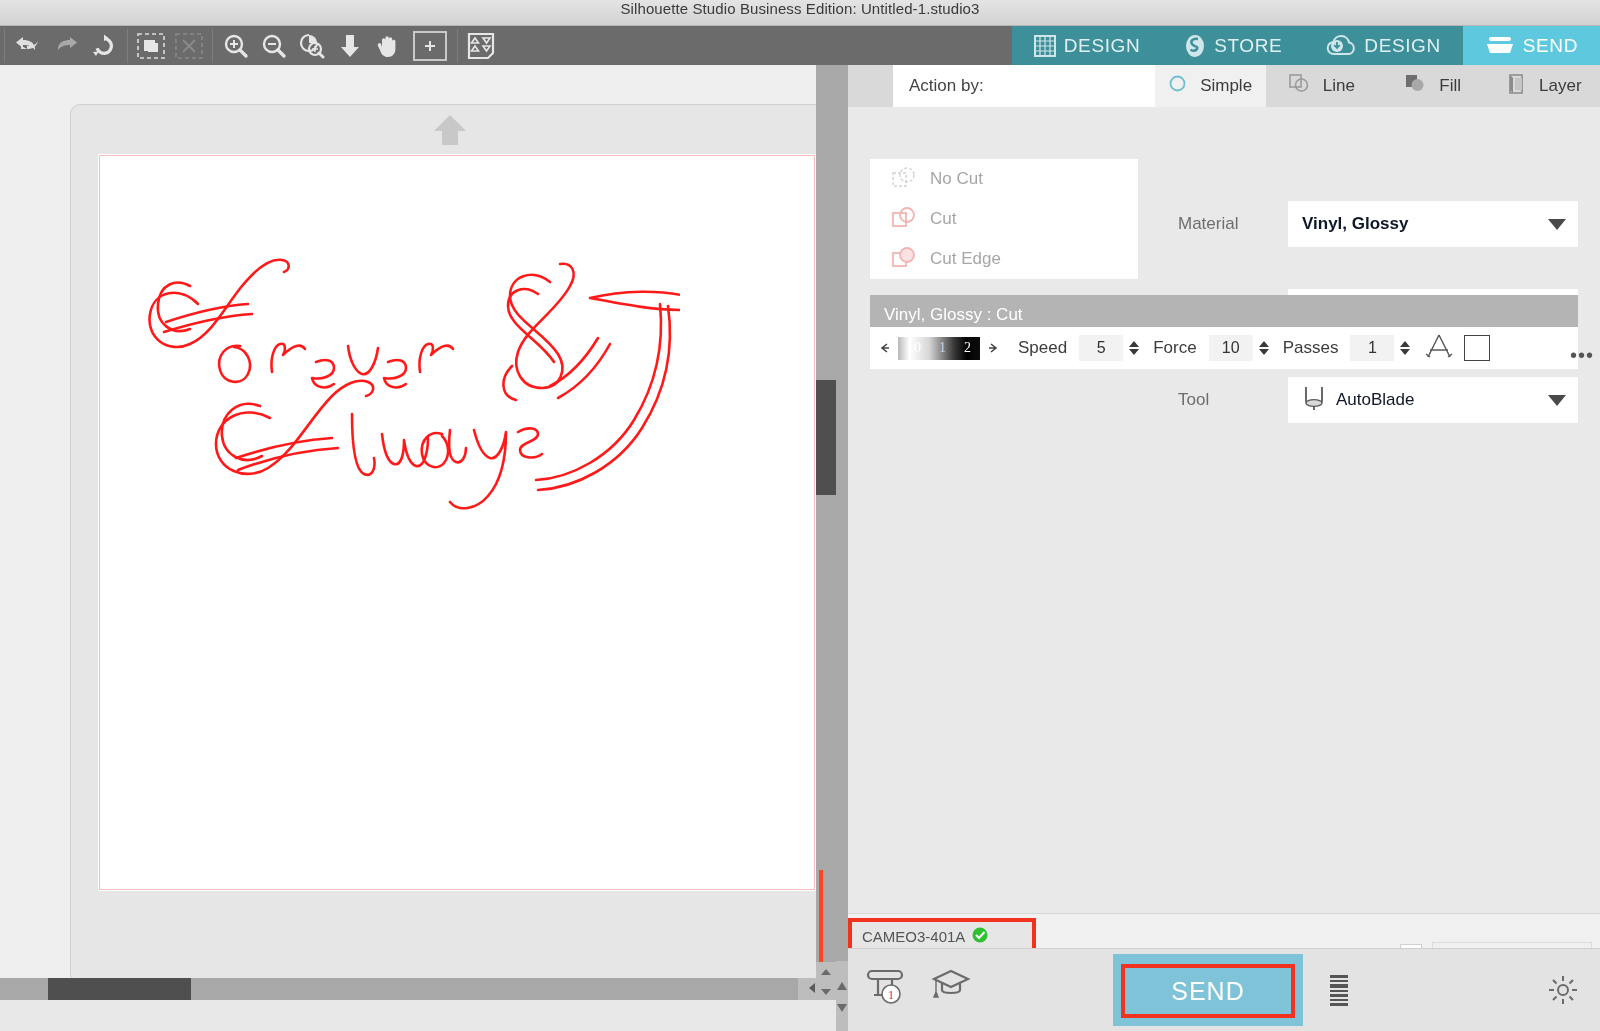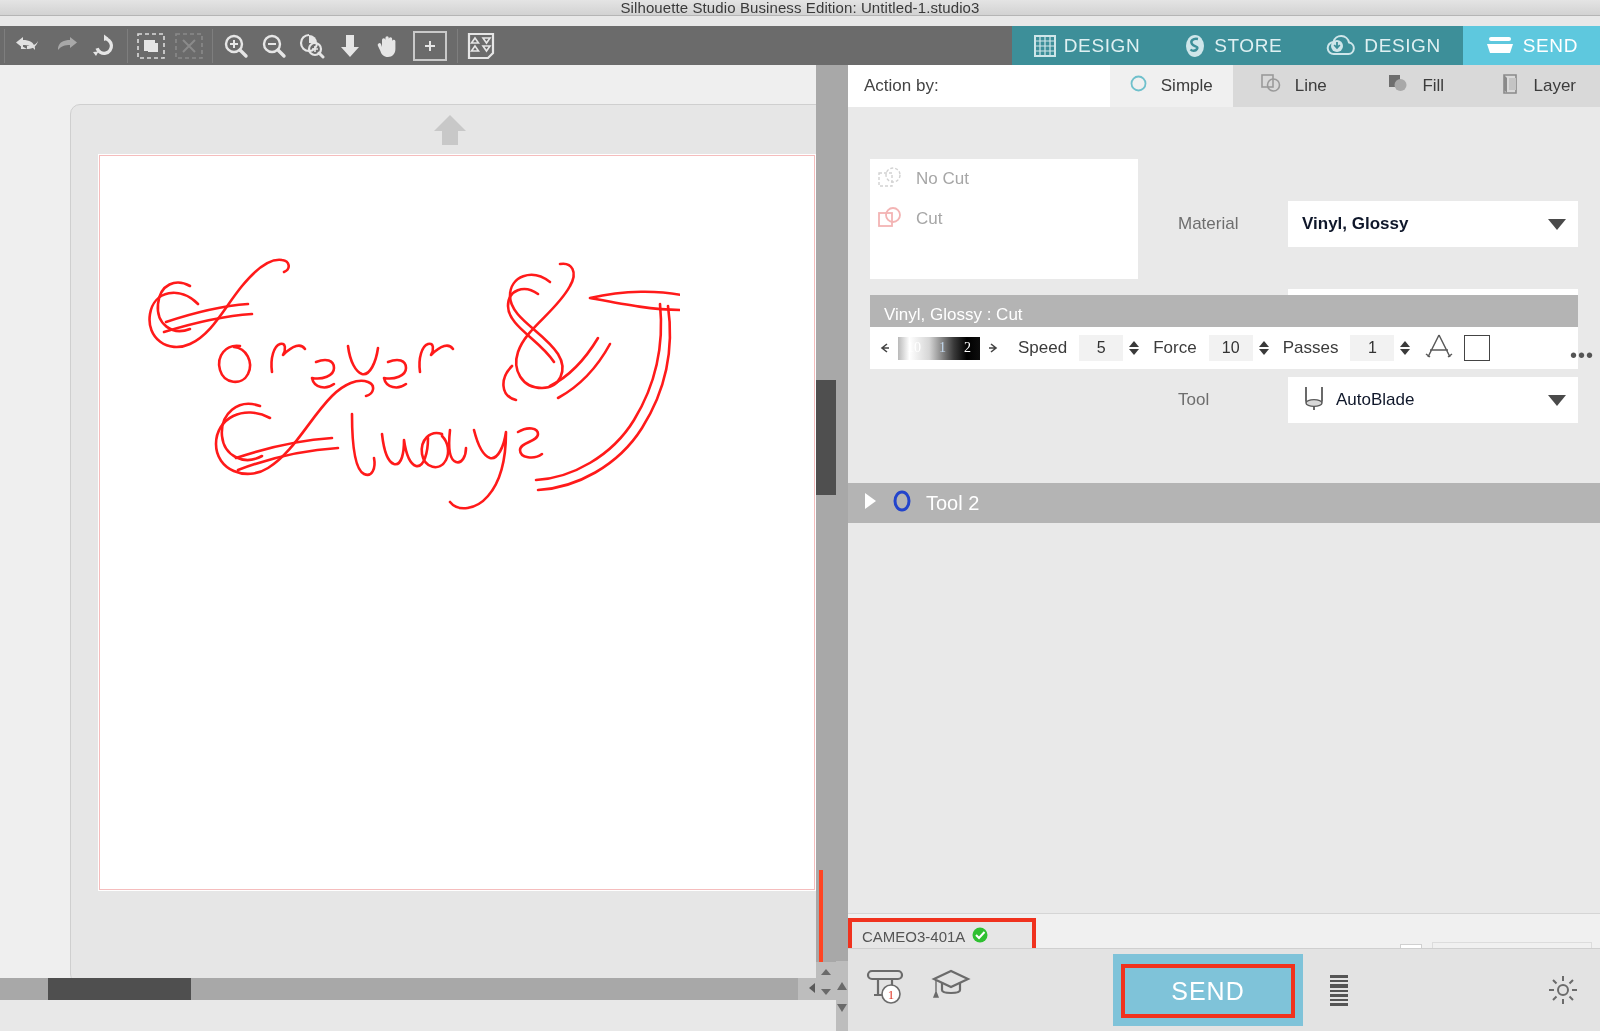--- a/index.html
+++ b/index.html
@@ -5,24 +5,24 @@
   * { box-sizing: border-box; margin: 0; padding: 0; }
   html, body {
     width: 1600px; height: 1031px;
     font-family: "Liberation Sans", sans-serif;
     background: #e8e8e8; overflow: hidden;
   }
   #app { position: relative; width: 1600px; height: 1031px; }
 
   
   .titlebar {
-    position: absolute; left: 0; top: 0; width: 1600px; height: 16px;
+    position: absolute; left: 0; top: 0; width: 1600px; height: 26px;
     background: linear-gradient(180deg, #e4e4e4 0%, #d2d2d2 100%);
     border-bottom: 1px solid #b5b5b5;
-    display: flex; align-items: center; justify-content: center;
+    display: flex; justify-content: center;
   }
   .titlebar-text {
     font-size: 15px; color: #3a3a3a; letter-spacing: .1px;
   }
 
   
   .toolbar {
     position: absolute; left: 0; top: 26px; width: 1600px; height: 39px;
     background: #6b6b6b; display: flex; align-items: center;
   }
@@ -110,21 +110,21 @@
     background: #e9e9e9;
   }
   .rpanel-rail {
     position: absolute; left: 0; top: 0; width: 12px; height: 966px;
     background: #a8a8a8;
   }
 
   
   .actionby {
     position: absolute; left: 12px; top: 0; width: 752px; height: 42px;
-    display: flex; align-items: stretch; background: #d9d9d9;
+    display: flex; align-items: stretch; background: #d9d9d9; padding-left: 45px;
   }
   .actionby-label {
     width: 262px; background: #ffffff; display: flex; align-items: center;
     padding-left: 16px; font-size: 17px; color: #444;
   }
   .ab-tab {
     flex: 1; display: flex; align-items: center; justify-content: center;
     gap: 14px; font-size: 17px; color: #3c3c3c; cursor: pointer;
     background: #d9d9d9;
   }
@@ -144,21 +144,21 @@
   .tool-body {
     position: absolute; left: 12px; top: 82px; width: 752px; height: 336px;
     background: #e9e9e9;
   }
   .cutmode-box {
     position: absolute; left: 22px; top: 12px; width: 268px; height: 120px;
     background: #ffffff;
   }
   .cutmode-row {
     display: flex; align-items: center; gap: 12px; height: 40px;
-    padding-left: 8px; font-size: 17px; color: #a6a6a6; cursor: pointer;
+    padding-left: 22px; font-size: 17px; color: #a6a6a6; cursor: pointer;
   }
   .matrix {
     position: absolute; left: 330px; top: 12px; width: 400px;
   }
   .matrix-row { display: flex; align-items: center; height: 46px; margin-top: 42px; }
   .matrix-label { width: 110px; font-size: 17px; color: #6e6e6e; }
   .matrix-ctl {
     flex: 1; height: 46px; background: #ffffff; display: flex;
     align-items: center; gap: 10px; padding: 0 10px 0 14px; cursor: pointer;
     position: relative;
@@ -560,20 +560,28 @@
               </svg></span>
           <span>No Cut</span>
         </div>
         <div class="cutmode-row">
           <span>
             <svg width="26" height="22" viewBox="0 0 26 22">
                 <rect x="1" y="7" width="13" height="13" fill="none" stroke="#f3b4b4" stroke-width="1.8"></rect>
                 <circle cx="15" cy="9" r="7" fill="none" stroke="#f3b4b4" stroke-width="1.8"></circle>
               </svg></span>
           <span>Cut</span>
+        </div>
+        <div class="cutmode-row">
+          <span>
+            <svg width="26" height="22" viewBox="0 0 26 22">
+                <rect x="1" y="7" width="13" height="13" fill="none" stroke="#f3b4b4" stroke-width="1.8"></rect>
+                <circle cx="15" cy="9" r="7" fill="#fae2e2" stroke="#f3b4b4" stroke-width="1.8"></circle>
+              </svg></span>
+          <span>Cut Edge</span>
         </div>
       </div>
 
       <div class="matrix">
         <div class="matrix-row">
           <div class="matrix-label">Material</div>
           <div class="matrix-ctl">
             <span class="val bold">Vinyl, Glossy</span>
             <span class="caret"></span>
           </div>
@@ -657,31 +665,20 @@
           <svg width="30" height="28" viewBox="0 0 30 28">
               <path d="M15 3 L26 25 M15 3 L4 25 M6 18 h18" stroke="#5a5a5a" stroke-width="1.5" fill="none"></path>
               <path d="M2 22 L6 25 M28 22 L24 25" stroke="#5a5a5a" stroke-width="1.5"></path>
             </svg>
         </span>
         <span class="swatch"></span>
         <span class="ellipsis">•••</span>
       </div>
     </div>
 
-    <div class="tool-header t2">
-      <span>
-        <svg width="16" height="20" viewBox="0 0 16 20">
-            <path d="M3 2 L3 18 L14 10 Z" fill="#ffffff"></path>
-          </svg></span>
-      <span>
-        <svg width="20" height="22" viewBox="0 0 20 22">
-            <ellipse cx="10" cy="11" rx="7" ry="9" fill="none" stroke="#2244cc" stroke-width="3"></ellipse>
-          </svg></span>
-      <span class="tool-title">Tool 2</span>
-    </div>
     <div class="tool2-body"></div>
 
     <div class="device-strip">
       <div class="device-box">
         <div class="device-name">
           <span>CAMEO3-401A</span>
           <span>
             <svg width="16" height="16" viewBox="0 0 16 16">
                 <circle cx="8" cy="8" r="7.5" fill="#2fc031"></circle>
                 <path d="M4 8 L7 11 L12.5 5" stroke="#ffffff" stroke-width="2" fill="none"></path>

